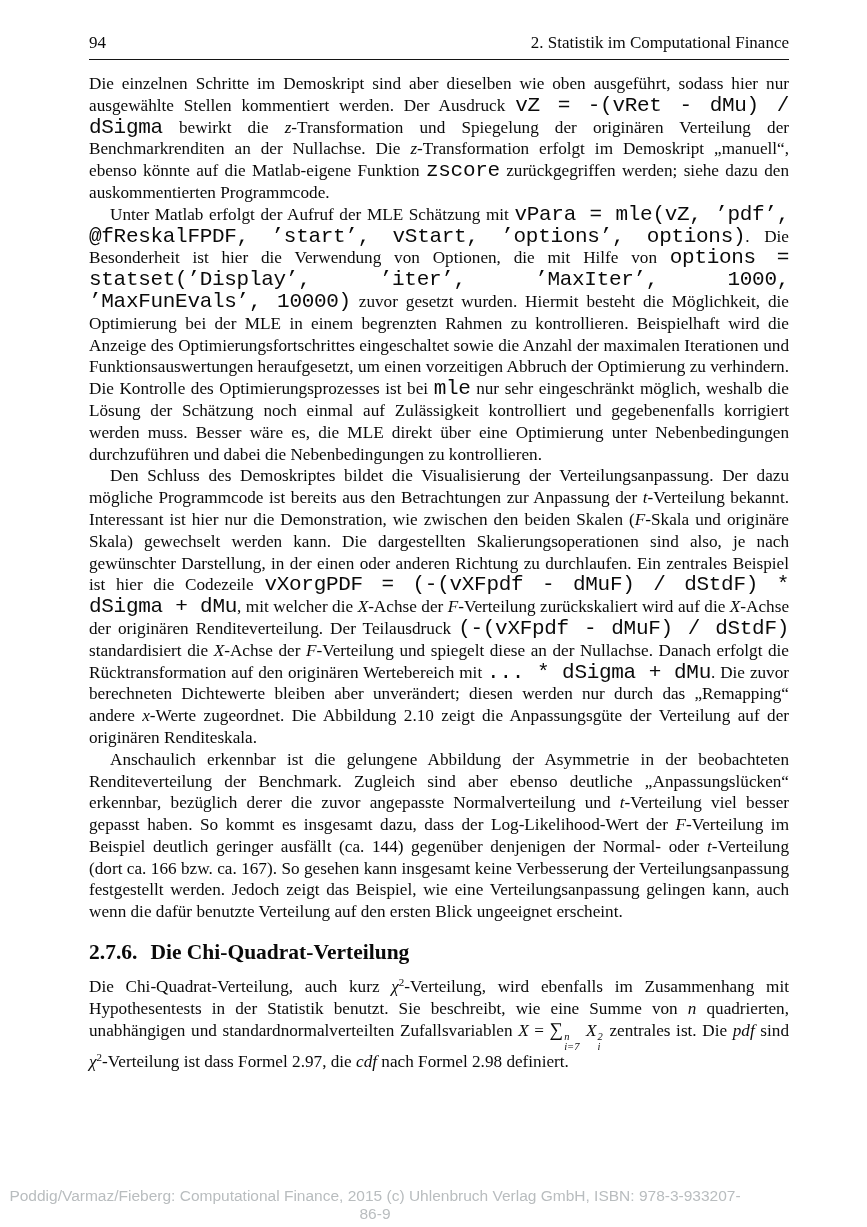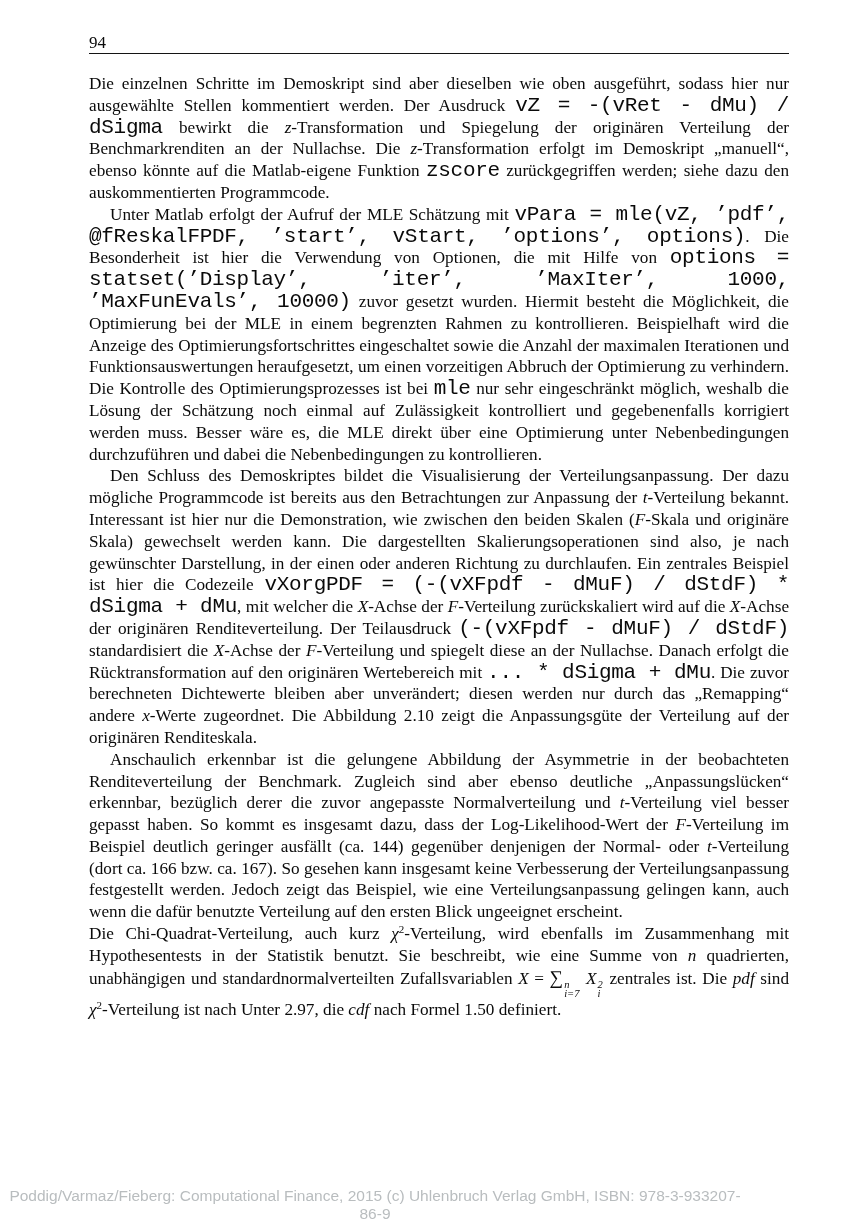--- a/index.html
+++ b/index.html
@@ -15,20 +15,21 @@
   }
   .header-row {
     position: absolute;
     left: 89px;
     top: 33px;
     width: 700px;
     display: flex;
     justify-content: space-between;
     align-items: baseline;
     font-size: 17px;
+    padding-bottom: 6px;
     border-bottom: 1.5px solid #141414;
   }
   .content {
     position: absolute;
     left: 89px;
     top: 73px;
     width: 700px;
     font-size: 17.2px;
     line-height: 21.8px;
     text-align: justify;
@@ -75,35 +76,39 @@
     font-family: "Liberation Sans", sans-serif;
     font-size: 15.5px;
     color: #b9bdbf;
   }
 </style>
 </head>
 <body>
 
 <div class="header-row">
   <span>94</span>
+  <span>2. Statistik im Computational Finance</span>
 </div>
 
 <div class="content">
   <div id="paragraphs-top">
       <p><span>Die einzelnen Schritte im Demoskript sind aber dieselben wie oben ausgeführt, sodass hier nur ausgewählte Stellen kommentiert werden. Der Ausdruck </span><span class="seg-c">vZ = -(vRet - dMu) / dSigma</span><span> bewirkt die </span><span class="seg-i">z</span><span>-Transformation und Spiegelung der originären Verteilung der Benchmarkrenditen an der Nullachse. Die </span><span class="seg-i">z</span><span>-Transformation erfolgt im Demoskript „manuell“, ebenso könnte auf die Matlab-eigene Funktion </span><span class="seg-c">zscore</span><span> zurückgegriffen werden; siehe dazu den auskommentierten Programmcode.</span></p>
       <p class="indent"><span>Unter Matlab erfolgt der Aufruf der MLE Schätzung mit </span><span class="seg-c">vPara = mle(vZ, ’pdf’, @fReskalFPDF, ’start’, vStart, ’options’, options)</span><span>. Die Besonderheit ist hier die Verwendung von Optionen, die mit Hilfe von </span><span class="seg-c">options = statset(’Display’, ’iter’, ’MaxIter’, 1000, ’MaxFunEvals’, 10000)</span><span> zuvor gesetzt wurden. Hiermit besteht die Möglichkeit, die Optimierung bei der MLE in einem begrenzten Rahmen zu kontrollieren. Beispielhaft wird die Anzeige des Optimierungsfortschrittes eingeschaltet sowie die Anzahl der maximalen Iterationen und Funktionsauswertungen heraufgesetzt, um einen vorzeitigen Abbruch der Optimierung zu verhindern. Die Kontrolle des Optimierungsprozesses ist bei </span><span class="seg-c">mle</span><span> nur sehr eingeschränkt möglich, weshalb die Lösung der Schätzung noch einmal auf Zulässigkeit kontrolliert und gegebenenfalls korrigiert werden muss. Besser wäre es, die MLE direkt über eine Optimierung unter Nebenbedingungen durchzuführen und dabei die Nebenbedingungen zu kontrollieren.</span></p>
       <p class="indent"><span>Den Schluss des Demoskriptes bildet die Visualisierung der Verteilungsanpassung. Der dazu mögliche Programmcode ist bereits aus den Betrachtungen zur Anpassung der </span><span class="seg-i">t</span><span>-Verteilung bekannt. Interessant ist hier nur die Demonstration, wie zwischen den beiden Skalen (</span><span class="seg-i">F</span><span>-Skala und originäre Skala) gewechselt werden kann. Die dargestellten Skalierungsoperationen sind also, je nach gewünschter Darstellung, in der einen oder anderen Richtung zu durchlaufen. Ein zentrales Beispiel ist hier die Codezeile </span><span class="seg-c">vXorgPDF = (-(vXFpdf - dMuF) / dStdF) * dSigma + dMu</span><span>, mit welcher die </span><span class="seg-i">X</span><span>-Achse der </span><span class="seg-i">F</span><span>-Verteilung zurückskaliert wird auf die </span><span class="seg-i">X</span><span>-Achse der originären Renditeverteilung. Der Teilausdruck </span><span class="seg-c">(-(vXFpdf - dMuF) / dStdF)</span><span> standardisiert die </span><span class="seg-i">X</span><span>-Achse der </span><span class="seg-i">F</span><span>-Verteilung und spiegelt diese an der Nullachse. Danach erfolgt die Rücktransformation auf den originären Wertebereich mit </span><span class="seg-c">... * dSigma + dMu</span><span>. Die zuvor berechneten Dichtewerte bleiben aber unverändert; diesen werden nur durch das „Remapping“ andere </span><span class="seg-i">x</span><span>-Werte zugeordnet. Die Abbildung 2.10 zeigt die Anpassungsgüte der Verteilung auf der originären Renditeskala.</span></p>
       <p class="indent"><span>Anschaulich erkennbar ist die gelungene Abbildung der Asymmetrie in der beobachteten Renditeverteilung der Benchmark. Zugleich sind aber ebenso deutliche „Anpassungslücken“ erkennbar, bezüglich derer die zuvor angepasste Normalverteilung und </span><span class="seg-i">t</span><span>-Verteilung viel besser gepasst haben. So kommt es insgesamt dazu, dass der Log-Likelihood-Wert der </span><span class="seg-i">F</span><span>-Verteilung im Beispiel deutlich geringer ausfällt (ca. 144) gegenüber denjenigen der Normal- oder </span><span class="seg-i">t</span><span>-Verteilung (dort ca. 166 bzw. ca. 167). So gesehen kann insgesamt keine Verbesserung der Verteilungsanpassung festgestellt werden. Jedoch zeigt das Beispiel, wie eine Verteilungsanpassung gelingen kann, auch wenn die dafür benutzte Verteilung auf den ersten Blick ungeeignet erscheint.</span></p>
     </div>
+  <h2 class="section-heading">
+    <span class="num">2.7.6.</span><span>Die Chi-Quadrat-Verteilung</span>
+  </h2>
   <div id="paragraphs-bottom">
       <p><span>Die Chi-Quadrat-Verteilung, auch kurz </span><span class="seg-i">χ</span><span class="seg-sup">2</span><span>-Verteilung, wird ebenfalls im Zusammenhang mit Hypothesentests in der Statistik benutzt. Sie beschreibt, wie eine Summe von </span><span class="seg-i">n</span><span> quadrierten, unabhängigen und standardnormalverteilten Zufallsvariablen </span><span class="seg-i">X</span><span> = </span><span class="seg-sum">∑</span><span class="ss">
           <span>n</span>
           <span>i=7</span>
         </span><span> </span><span class="seg-i">X</span><span class="ss">
           <span>2</span>
           <span>i</span>
-        </span><span> zentrales ist. Die </span><span class="seg-i">pdf</span><span> sind </span><span class="seg-i">χ</span><span class="seg-sup">2</span><span>-Verteilung ist nach Unter 2.97, die </span><span class="seg-i">cdf</span><span> nach Formel 1.50 definiert.</span></p>
+        </span><span> zentrales ist. Die </span><span class="seg-i">pdf</span><span> sind </span><span class="seg-i">χ</span><span class="seg-sup">2</span><span>-Verteilung ist dass Formel 2.97, die </span><span class="seg-i">cdf</span><span> nach Formel 2.98 definiert.</span></p>
     </div>
 </div>
 
 <div class="footer">
   <span>Poddig/Varmaz/Fieberg: Computational Finance, 2015  (c) Uhlenbruch Verlag GmbH, ISBN: 978-3-933207-86-9</span>
 </div>
 
 </body></html>

